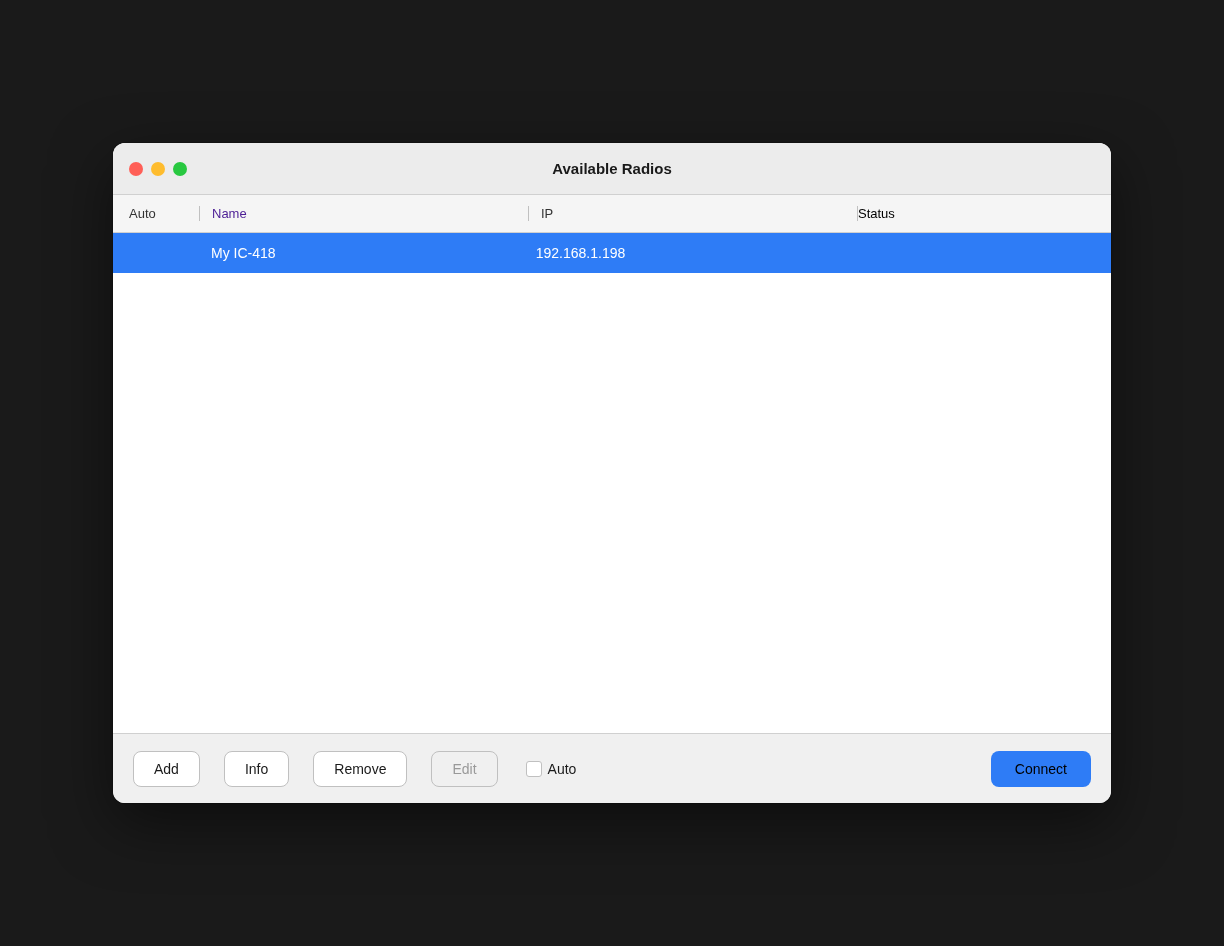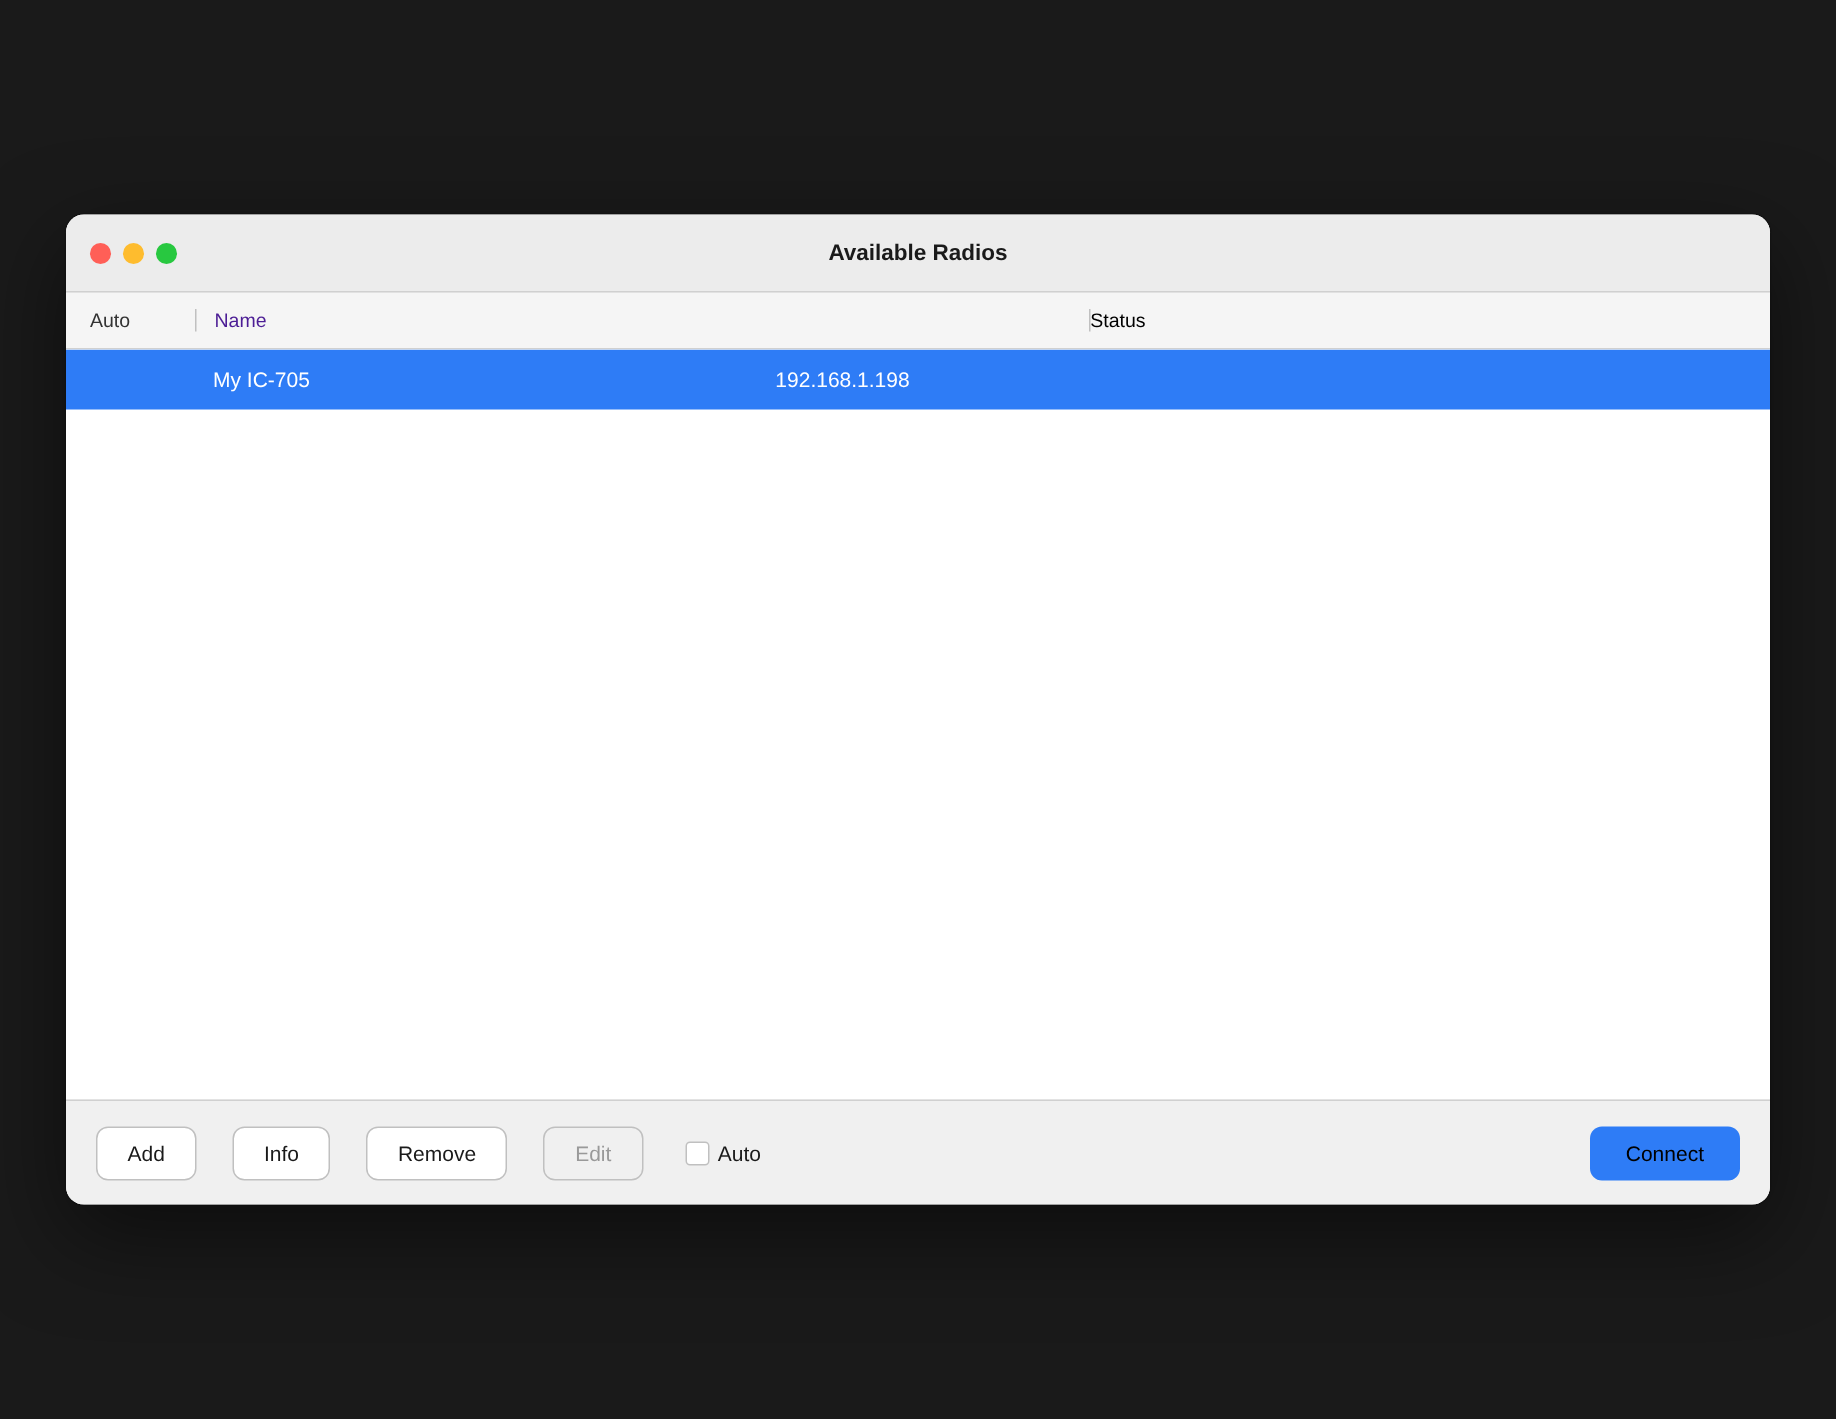--- a/index.html
+++ b/index.html
@@ -12,21 +12,21 @@
       background: #1a1a1a;
       width: 1224px;
       height: 946px;
       display: flex;
       align-items: center;
       justify-content: center;
       font-family: -apple-system, BlinkMacSystemFont, "SF Pro Text", "Helvetica Neue", Arial, sans-serif;
     }
 
     .window {
-      width: 1136px;
+      width: 998px;
       background: #ffffff;
       border-radius: 12px;
       box-shadow: 0 20px 60px rgba(0,0,0,0.5), 0 0 0 1px rgba(0,0,0,0.15);
       overflow: hidden;
       display: flex;
       flex-direction: column;
     }
 
     .titlebar {
       background: #ececec;
@@ -231,27 +231,28 @@
       <button class="control-btn control-close"></button>
       <button class="control-btn control-minimize"></button>
       <button class="control-btn control-maximize"></button>
     </div>
     <span class="titlebar-title">Available Radios</span>
   </div>
 
   <div class="table-header">
     <div class="col-auto">Auto</div>
     <div class="col-name">Name</div>
+    <div class="col-ip">IP</div>
     <div class="col-status">Status</div>
   </div>
 
   <div class="table-body">
     <div class="table-row selected">
       <div class="row-auto"></div>
-      <div class="row-name">My IC-705</div>
+      <div class="row-name">My IC-418</div>
       <div class="row-ip">192.168.1.198</div>
       <div class="row-status"></div>
     </div>
   </div>
 
   <div class="toolbar">
     <button class="btn">Add</button>
     <button class="btn">Info</button>
     <button class="btn">Remove</button>
     <button class="btn btn-info">Edit</button>

